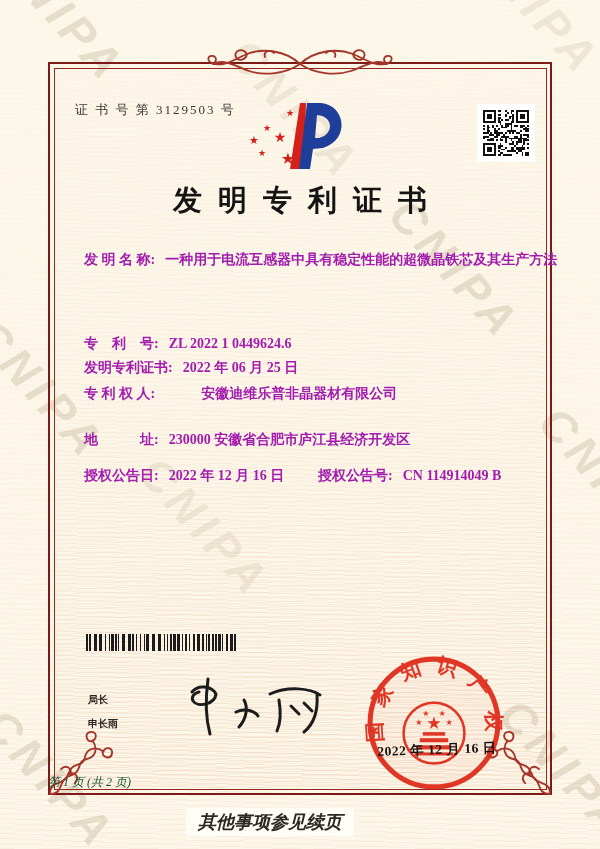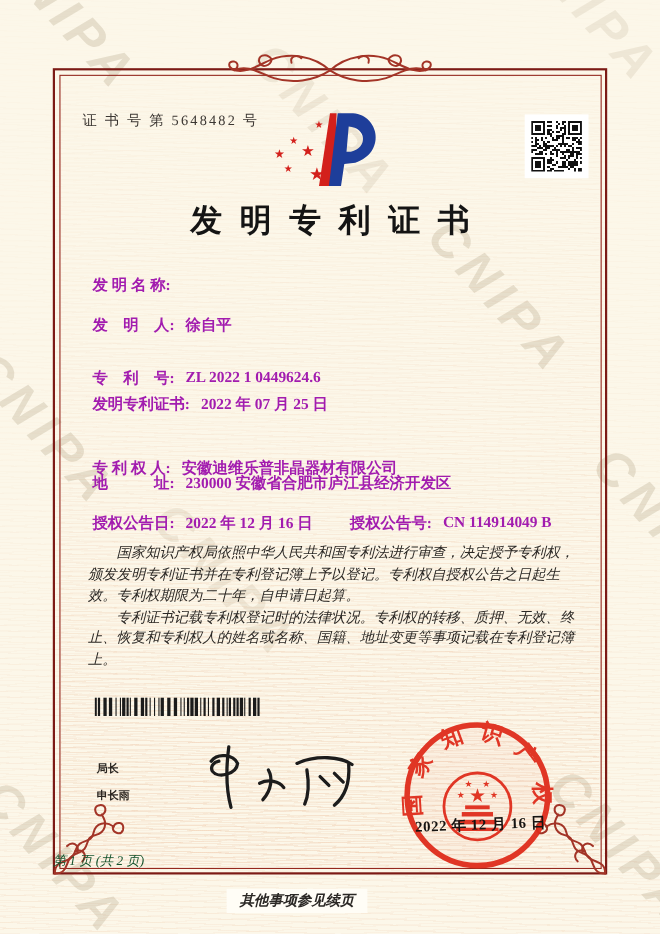--- a/index.html
+++ b/index.html
@@ -54,21 +54,21 @@
     font-style:italic;color:#2b2825;}
   .body-text p{margin:0;text-indent:2em;}
   .barcode{position:absolute;left:86px;top:634px;}
   .sig-titles{position:absolute;left:88px;top:688px;font-size:10px;font-weight:700;color:#2a2520;line-height:24px;}
   .sig-script{position:absolute;left:178px;top:676px;}
   .seal{position:absolute;left:363px;top:652px;width:142px;height:142px;z-index:4;opacity:0.94;}
   .seal-date{position:absolute;left:366px;top:741px;width:142px;z-index:5;text-align:center;
     font-size:13.5px;font-weight:700;letter-spacing:0.5px;color:#161412;transform:rotate(-2deg);white-space:nowrap;}
   .page-info{position:absolute;left:48px;width:440px;top:774px;text-align:left;font-size:12px;color:#14532d;z-index:3;font-style:italic;}
   .cont-note-wrap{position:absolute;left:48px;width:444px;top:808px;text-align:center;z-index:3;}
-  .cont-note{display:inline-block;background:#fffdf6;padding:2px 12px;font-size:13px;font-style:italic;font-weight:600;color:#2b2825;}
+  .cont-note{display:inline-block;background:#fffdf6;padding:2px 12px;font-size:18px;font-style:italic;font-weight:600;color:#2b2825;}
   .orn-top{position:absolute;left:205px;top:44px;width:190px;height:40px;z-index:3;}
   .fl{position:absolute;width:74px;height:74px;z-index:3;}
   .fl-br{left:478px;top:722px;}
   .fl-bl{left:48px;top:722px;transform:scaleX(-1);}
   .orn-stroke{stroke:#a33427;stroke-width:2;fill:none;stroke-linecap:round;}
   .sig-stroke{stroke:#1c1c1c;stroke-width:3;fill:none;stroke-linecap:round;stroke-linejoin:round;}
   .seal-ring-text{font-size:20px;font-weight:700;fill:#df2b1a;letter-spacing:7px;
     font-family:"Liberation Serif","DejaVu Serif",serif;}
 </style>
 </head>
@@ -118,21 +118,21 @@
       <path d="M78,78 C78,62 62,70 58,56 C54,42 42,50 40,38 C38,28 28,26 20,32"></path>
       <path d="M33,21 c-7,-3 -6,-12 2,-10 c6,2 3,10 -2,10"></path>
       <path d="M21,33 c-3,-7 -12,-6 -10,2 c2,6 10,3 10,-2"></path>
       <path d="M56,58 c-3,-9 5,-12 10,-7"></path>
       <path d="M58,56 c-9,-3 -12,5 -7,10"></path>
     </g>
   </svg>
 
   <div class="content">
 
-    <div class="cert-no">证 书 号 第 5648482 号</div>
+    <div class="cert-no">证 书 号 第 3129503 号</div>
 
     <svg class="logo" viewBox="0 0 115 78">
       <g fill="#d3201b" font-family="DejaVu Sans, sans-serif" text-anchor="middle">
         <text x="16" y="46" font-size="11">★</text>
         <text x="29" y="33" font-size="9">★</text>
         <text x="24" y="58" font-size="9">★</text>
         <text x="42" y="44" font-size="14">★</text>
         <text x="50" y="66" font-size="16">★</text>
         <text x="52" y="18" font-size="9">★</text>
       </g>
@@ -358,56 +358,49 @@
           <rect x="21" y="24" width="1" height="1" fill="#111"></rect>
           <rect x="23" y="24" width="1" height="1" fill="#111"></rect>
           <rect x="24" y="24" width="1" height="1" fill="#111"></rect>
         </svg>
     </div>
 
     <div class="title">发明专利证书</div>
 
     <div class="frow" style="top:242px;">
       <span class="flabel">发 明 名 称:</span>
-    </div>
-    <div class="frow" style="top:278px;">
-      <span class="flabel">发　明　人:</span>
-      <span class="fvalue">徐自平</span>
+      <span class="fvalue">一种用于电流互感器中具有稳定性能的超微晶铁芯及其生产方法</span>
     </div>
     <div class="frow" style="top:326px;">
       <span class="flabel">专　利　号:</span>
       <span class="fvalue">ZL 2022 1 0449624.6</span>
     </div>
     <div class="frow" style="top:350px;">
       <span class="flabel">发明专利证书:</span>
-      <span class="fvalue">2022 年 07 月 25 日</span>
-    </div>
-    <div class="frow" style="top:408px;">
+      <span class="fvalue">2022 年 06 月 25 日</span>
+    </div>
+    <div class="frow" style="top:376px;gap:36px;">
       <span class="flabel">专 利 权 人:</span>
       <span class="fvalue">安徽迪维乐普非晶器材有限公司</span>
     </div>
     <div class="frow" style="top:422px;">
       <span class="flabel">地　　　址:</span>
       <span class="fvalue">230000 安徽省合肥市庐江县经济开发区</span>
     </div>
     <div class="frow" style="top:458px;">
       <span class="pair pair1">
         <span class="flabel">授权公告日:</span>
         <span class="fvalue">2022 年 12 月 16 日</span>
       </span>
       <span class="pair">
         <span class="flabel">授权公告号:</span>
         <span class="fvalue">CN 114914049 B</span>
       </span>
     </div>
 
-    <div class="body-text">
-      <p>国家知识产权局依照中华人民共和国专利法进行审查，决定授予专利权，颁发发明专利证书并在专利登记簿上予以登记。专利权自授权公告之日起生效。专利权期限为二十年，自申请日起算。</p>
-      <p>专利证书记载专利权登记时的法律状况。专利权的转移、质押、无效、终止、恢复和专利权人的姓名或名称、国籍、地址变更等事项记载在专利登记簿上。</p>
-    </div>
 
     <svg id="barcode-svg" class="barcode" width="155" height="17" viewBox="0 0 155 17">
         <rect x="0" y="0" width="2" height="17" fill="#1b1b1b"></rect>
         <rect x="3" y="0" width="2" height="17" fill="#1b1b1b"></rect>
         <rect x="8" y="0" width="3" height="17" fill="#1b1b1b"></rect>
         <rect x="13" y="0" width="3" height="17" fill="#1b1b1b"></rect>
         <rect x="19" y="0" width="1" height="17" fill="#1b1b1b"></rect>
         <rect x="23" y="0" width="1" height="17" fill="#1b1b1b"></rect>
         <rect x="25" y="0" width="3" height="17" fill="#1b1b1b"></rect>
         <rect x="29" y="0" width="2" height="17" fill="#1b1b1b"></rect>

